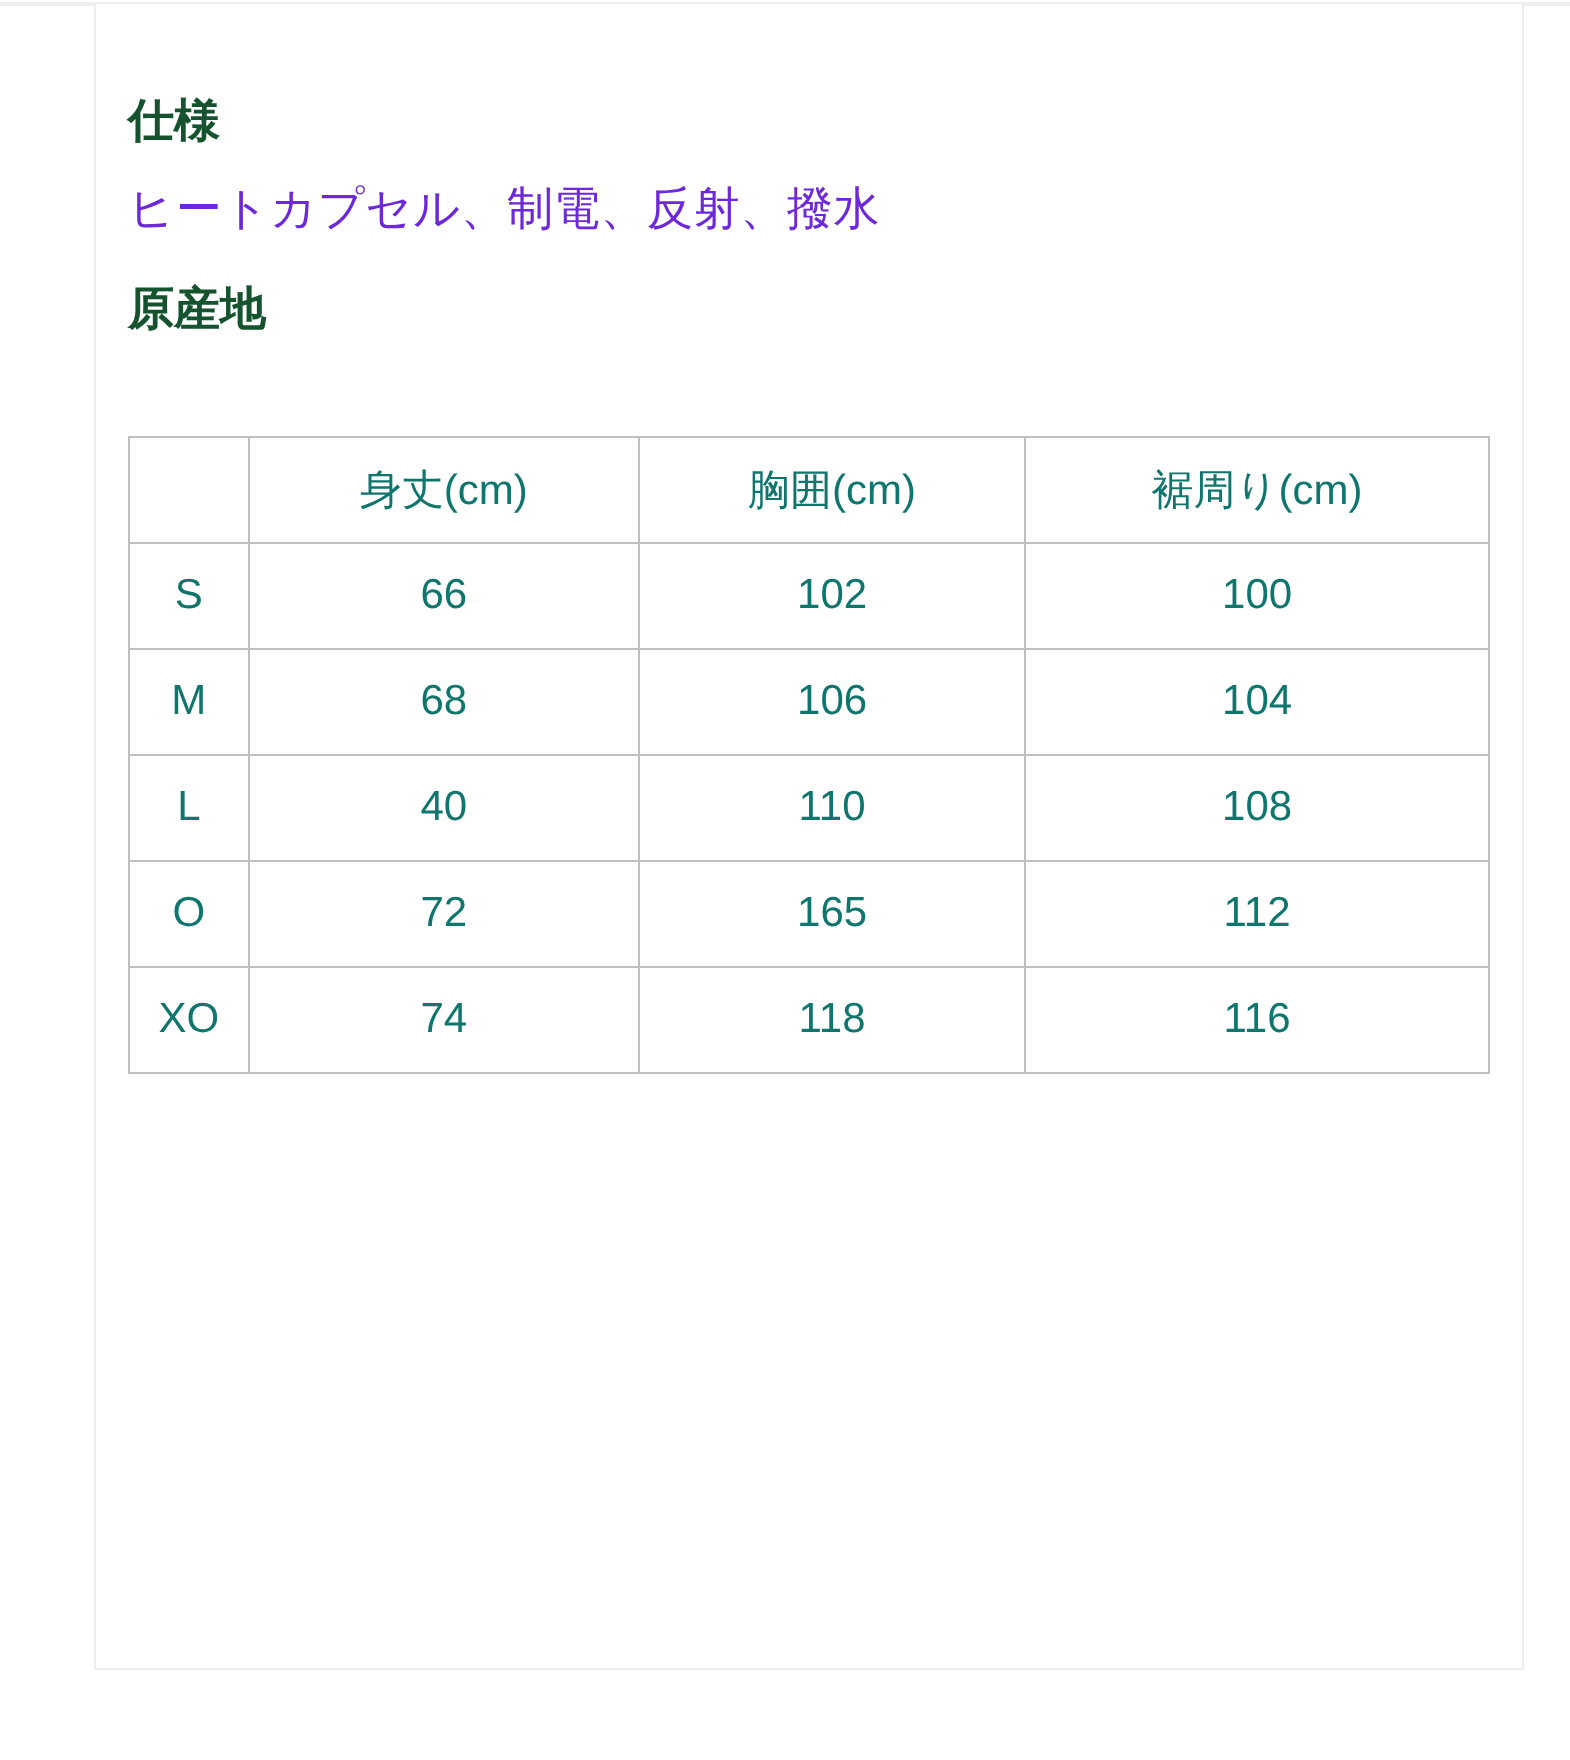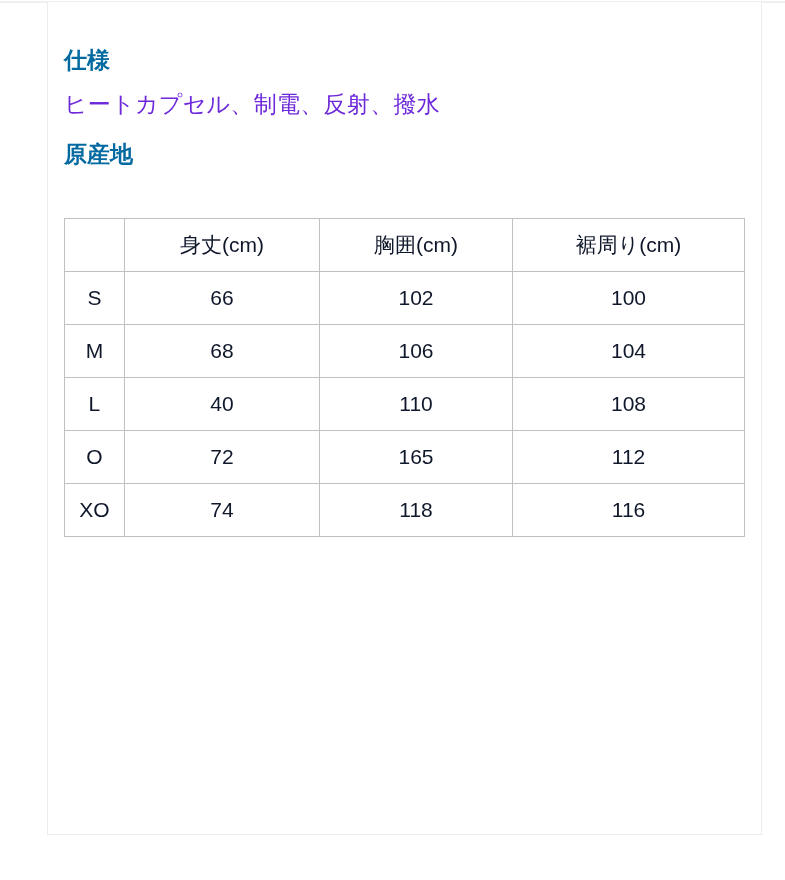--- a/index.html
+++ b/index.html
@@ -32,21 +32,21 @@
     height: 833px;
     background: #ffffff;
     border-left: 1px solid #ededed;
     border-right: 1px solid #ededed;
     border-bottom: 1px solid #ededed;
     padding: 36px 16px 0 16px;
   }
   .section-title {
     font-size: 23px;
     font-weight: 700;
-    color: #0369a1;
+    color: #14532d;
     line-height: 44px;
     margin: 6px 0 0 0;
   }
   .section-title.first { margin-top: 0; }
   .section-text {
     font-size: 23px;
     font-weight: 400;
     color: #6d28d9;
     line-height: 44px;
     margin: 0;
@@ -63,21 +63,21 @@
   .size-table col.c-2 { width: 28.4%; }
   .size-table col.c-3 { width: 34.1%; }
   .size-table th, .size-table td {
     border: 1px solid #c0c0c0;
     height: 53px;
     padding: 0;
     text-align: center;
     vertical-align: middle;
     font-size: 21px;
     font-weight: 400;
-    color: #0f172a;
+    color: #0f766e;
     font-stretch: semi-condensed;
   }
 </style>
 </head>
 <body>
 
 <div class="viewport">
   <div class="top-divider"></div>
 
   <div class="spec-panel">

